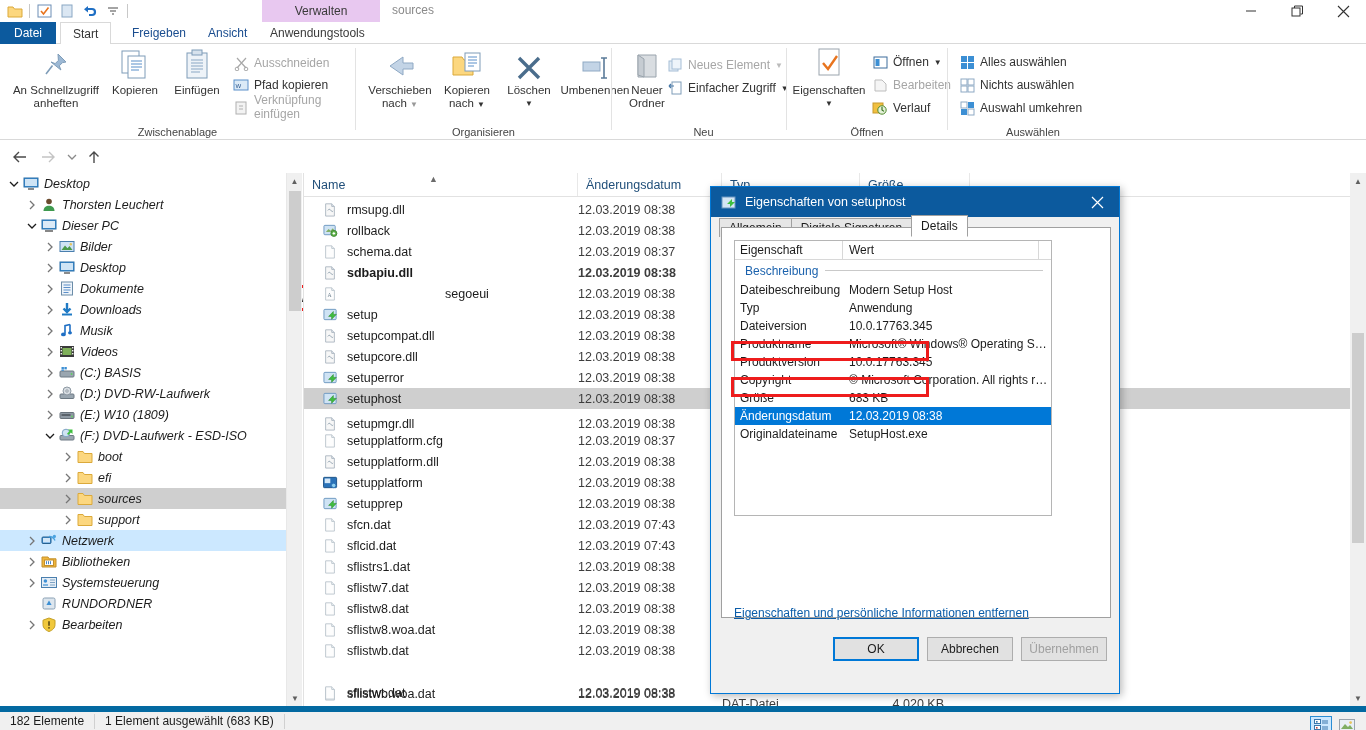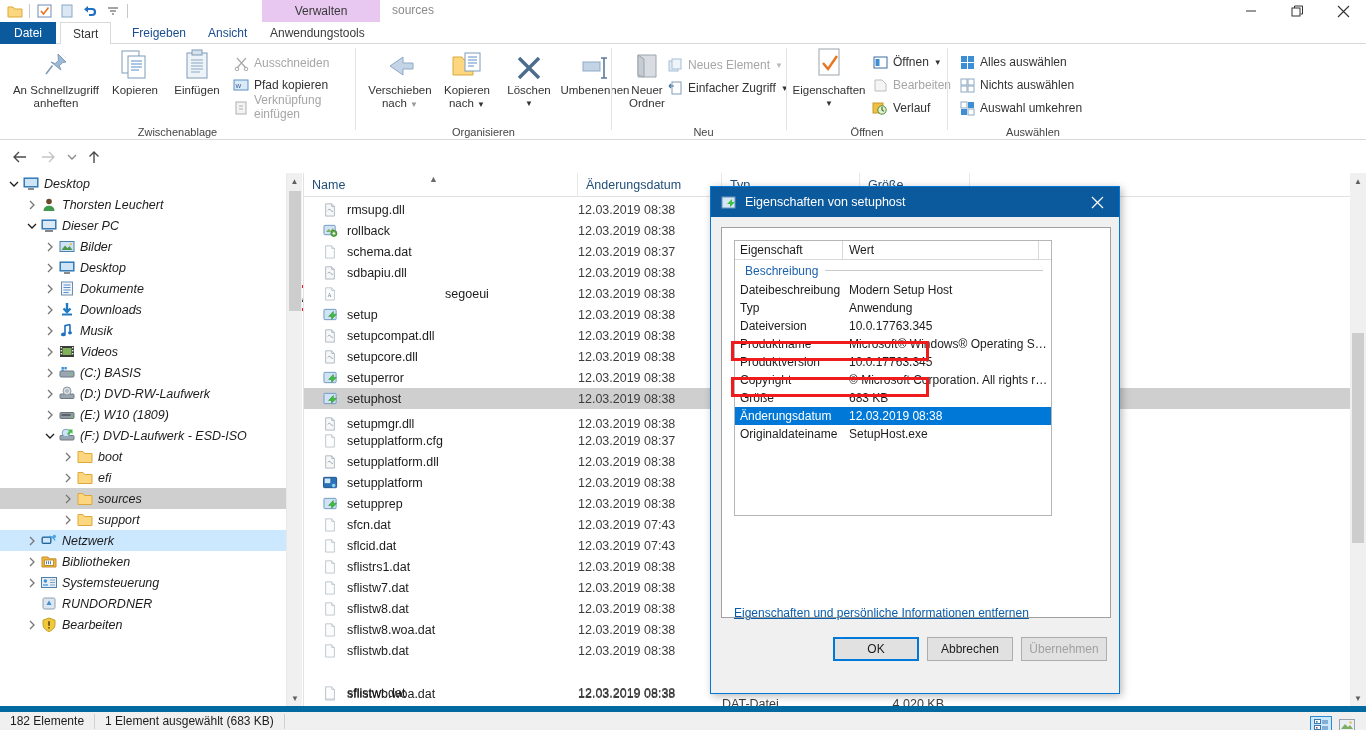--- a/index.html
+++ b/index.html
@@ -870,21 +870,21 @@
           <div class="frow" style="top: 68px;">
             <span class="fico">
               <svg width="14" height="15" viewBox="0 0 16 15">
                 <path d="M3 1h7l3 3v11H3z" fill="#fdfdfd" stroke="#b8c2ca"></path>
                 <path d="M10 1v3h3" fill="#eef2f5" stroke="#b8c2ca"></path>
               </svg>
             </span>
             <span class="fname">schema.dat</span>
             <span class="fdate" style="left: 274px;">12.03.2019 08:37</span>
           </div>
-          <div class="frow" style="top: 89px;">
+          <div class="frow" style="top: 89px; font-weight: bold;">
             <span class="fico">
               <svg width="14" height="15" viewBox="0 0 16 15">
                 <path d="M3 1h7l3 3v11H3z" fill="#f7f7f7" stroke="#a8b4be"></path>
                 <path d="M10 1v3h3" fill="#dfe6ec" stroke="#a8b4be"></path>
                 <path d="M5.5 8.5c1-1.6 2.5-1.6 3.5 0s2 1.6 2.5.6" stroke="#8fa0ae" stroke-width="1.1" fill="none"></path>
               </svg>
             </span>
             <span class="fname">sdbapiu.dll</span>
             <span class="fdate" style="left: 274px;">12.03.2019 08:38</span>
           </div>
@@ -1142,20 +1142,25 @@
           </svg>
       </span>
       <span class="dt">Eigenschaften von setuphost</span>
       <span class="dlg-close">
         <svg width="13" height="13">
             <path d="M1 1l11 11M12 1L1 12" stroke="#fff" stroke-width="1.2"></path>
           </svg>
       </span>
     </div>
 
+    <div class="dtabs">
+      <div class="dtab">Allgemein</div>
+      <div class="dtab">Digitale Signaturen</div>
+      <div class="dtab active">Details</div>
+    </div>
 
     <div class="dpanel">
       <div class="ptable">
         <div class="ph">
           <div class="c1">Eigenschaft</div>
           <div class="c2">Wert</div>
           <div class="c3"></div>
         </div>
         <div class="psec">
           <span>Beschreibung</span>

